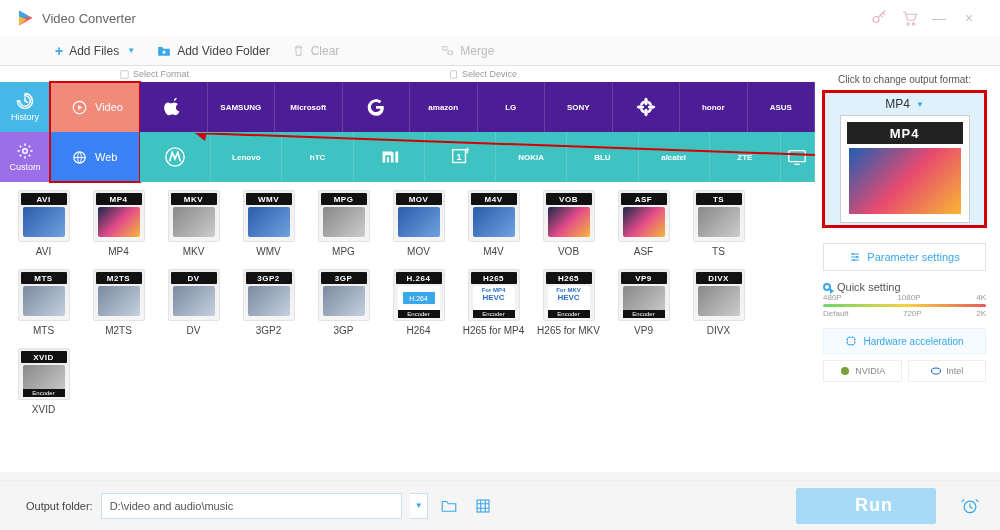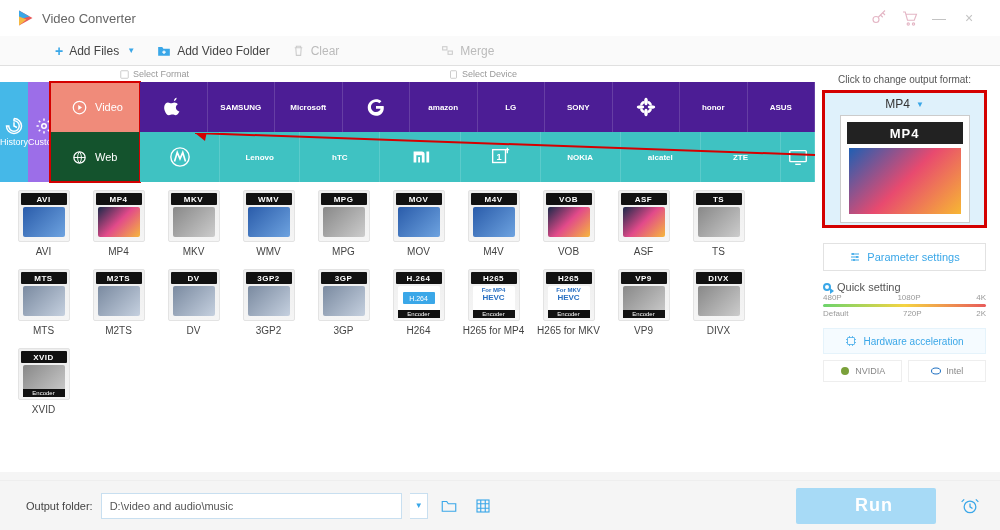--- a/index.html
+++ b/index.html
@@ -30,32 +30,32 @@
 .content-col { flex:1; padding:0 0 0 0; display:flex; flex-direction:column; }
 .right-panel { width:185px; padding:8px 14px 0 8px; text-align:center; }
 
 
 .strip-header { height:16px; display:flex; font-size:9px; color:#999; }
 .strip-header .sf { margin-left:120px; display:flex; align-items:center; gap:4px;}
 .strip-header .sd { margin-left:260px; display:flex; align-items:center; gap:4px;}
 .strip-header svg { width:9px; height:9px; fill:#bbb; }
 
 .format-strip { height:100px; display:flex; }
-.side-tabs { width:50px; display:flex; flex-direction:row; }
+.side-tabs { width:50px; display:flex; flex-direction:column; }
 .side-tab { flex:1; display:flex; flex-direction:column; align-items:center; justify-content:center; color:#fff; font-size:9px; cursor:pointer; }
 .side-tab svg { width:18px; height:18px; fill:#fff; margin-bottom:2px; }
 .st-history { background:#45b8e8; }
 .st-custom { background:#9c6ee8; }
 
 .cat-col { width:90px; display:flex; flex-direction:column; }
 .cat-item { flex:1; display:flex; align-items:center; justify-content:flex-start; padding-left:22px; color:#fff; font-size:11px; cursor:pointer; gap:8px; }
 .cat-item svg { width:15px; height:15px; fill:#fff; }
 .cat-video { background:#f08b7a; }
 .cat-hd { background:#5cc3e8; }
-.cat-web { background:#14532d; }
+.cat-web { background:#3b82f6; }
 .cat-audio { background:#3fc2c2; }
 .brand-cell { flex:1; display:flex; align-items:center; justify-content:center; color:#fff; font-size:8px; font-weight:bold; }
 .brand-row1 { background:#4c1d95; border-right:1px solid rgba(255,255,255,0.15); }
 .brand-row2 { background:#3fc2c2; border-right:1px solid rgba(255,255,255,0.15); }
 .brand-cell svg { width:22px; height:22px; fill:#fff; }
 .tv-cell { width:34px; }
 
 
 .hl-red { outline:2px solid #d40000; outline-offset:-1px; }
 .hl-thick { outline:3px solid #d40000; outline-offset:-2px; }
@@ -287,20 +287,21 @@
                 </svg>
               </div>
               <div class="brand-cell brand-row2" style="flex: 1 1 0%;">
                 <svg viewBox="0 0 24 24">
                   <rect x="4" y="4" width="14" height="14" fill="none" stroke="#fff" stroke-width="1.5"></rect>
                   <text x="11" y="15" font-size="10" fill="#fff" text-anchor="middle">1</text>
                   <path d="M18 4 H22 M20 2 V8" stroke="#fff" stroke-width="1.5"></path>
                 </svg>
               </div>
               <div class="brand-cell brand-row2" style="flex: 1 1 0%;">NOKIA</div>
+              <div class="brand-cell brand-row2" style="flex: 1 1 0%;">BLU</div>
               <div class="brand-cell brand-row2" style="flex: 1 1 0%;">alcatel</div>
               <div class="brand-cell brand-row2" style="flex: 1 1 0%;">ZTE</div>
               <div class="brand-cell brand-row2 tv-cell" style="flex: 0 0 34px;">
                 <svg viewBox="0 0 24 24">
                   <rect x="3" y="5" width="18" height="12" rx="1" fill="none" stroke="#fff" stroke-width="1.5"></rect>
                   <path d="M9 20 H15" stroke="#fff" stroke-width="1.5"></path>
                 </svg>
               </div>
             </div>
           </div>

